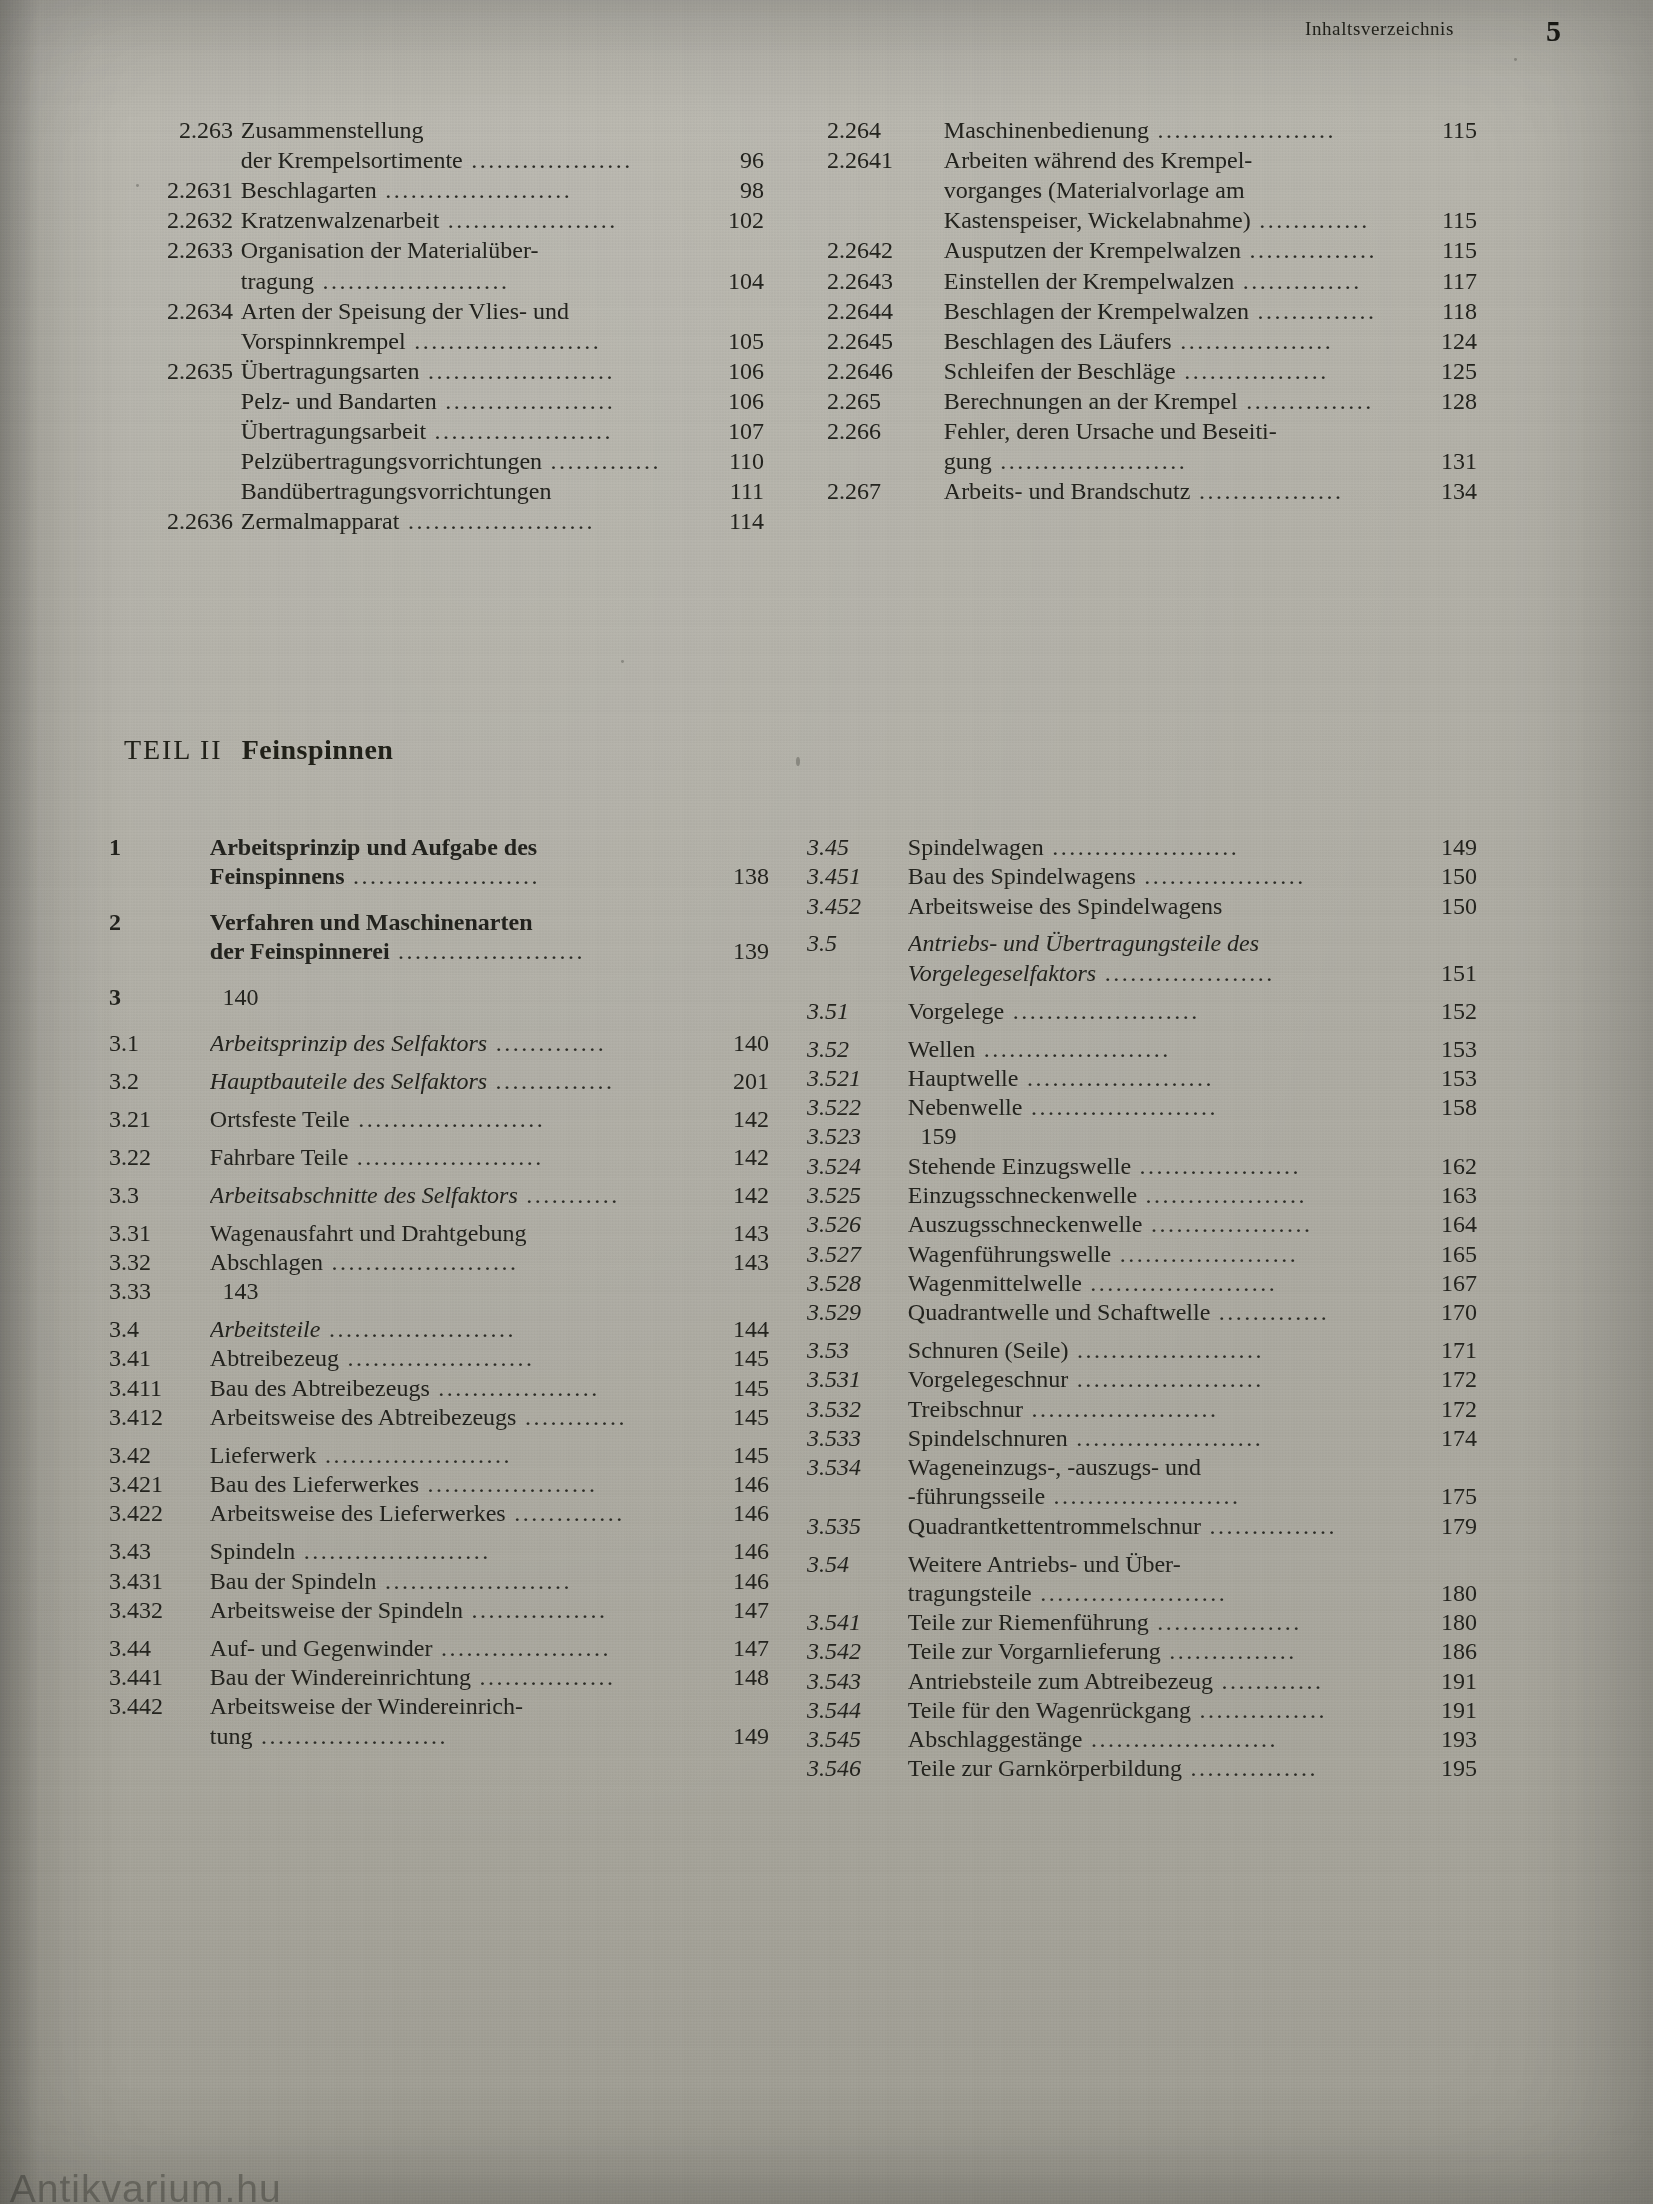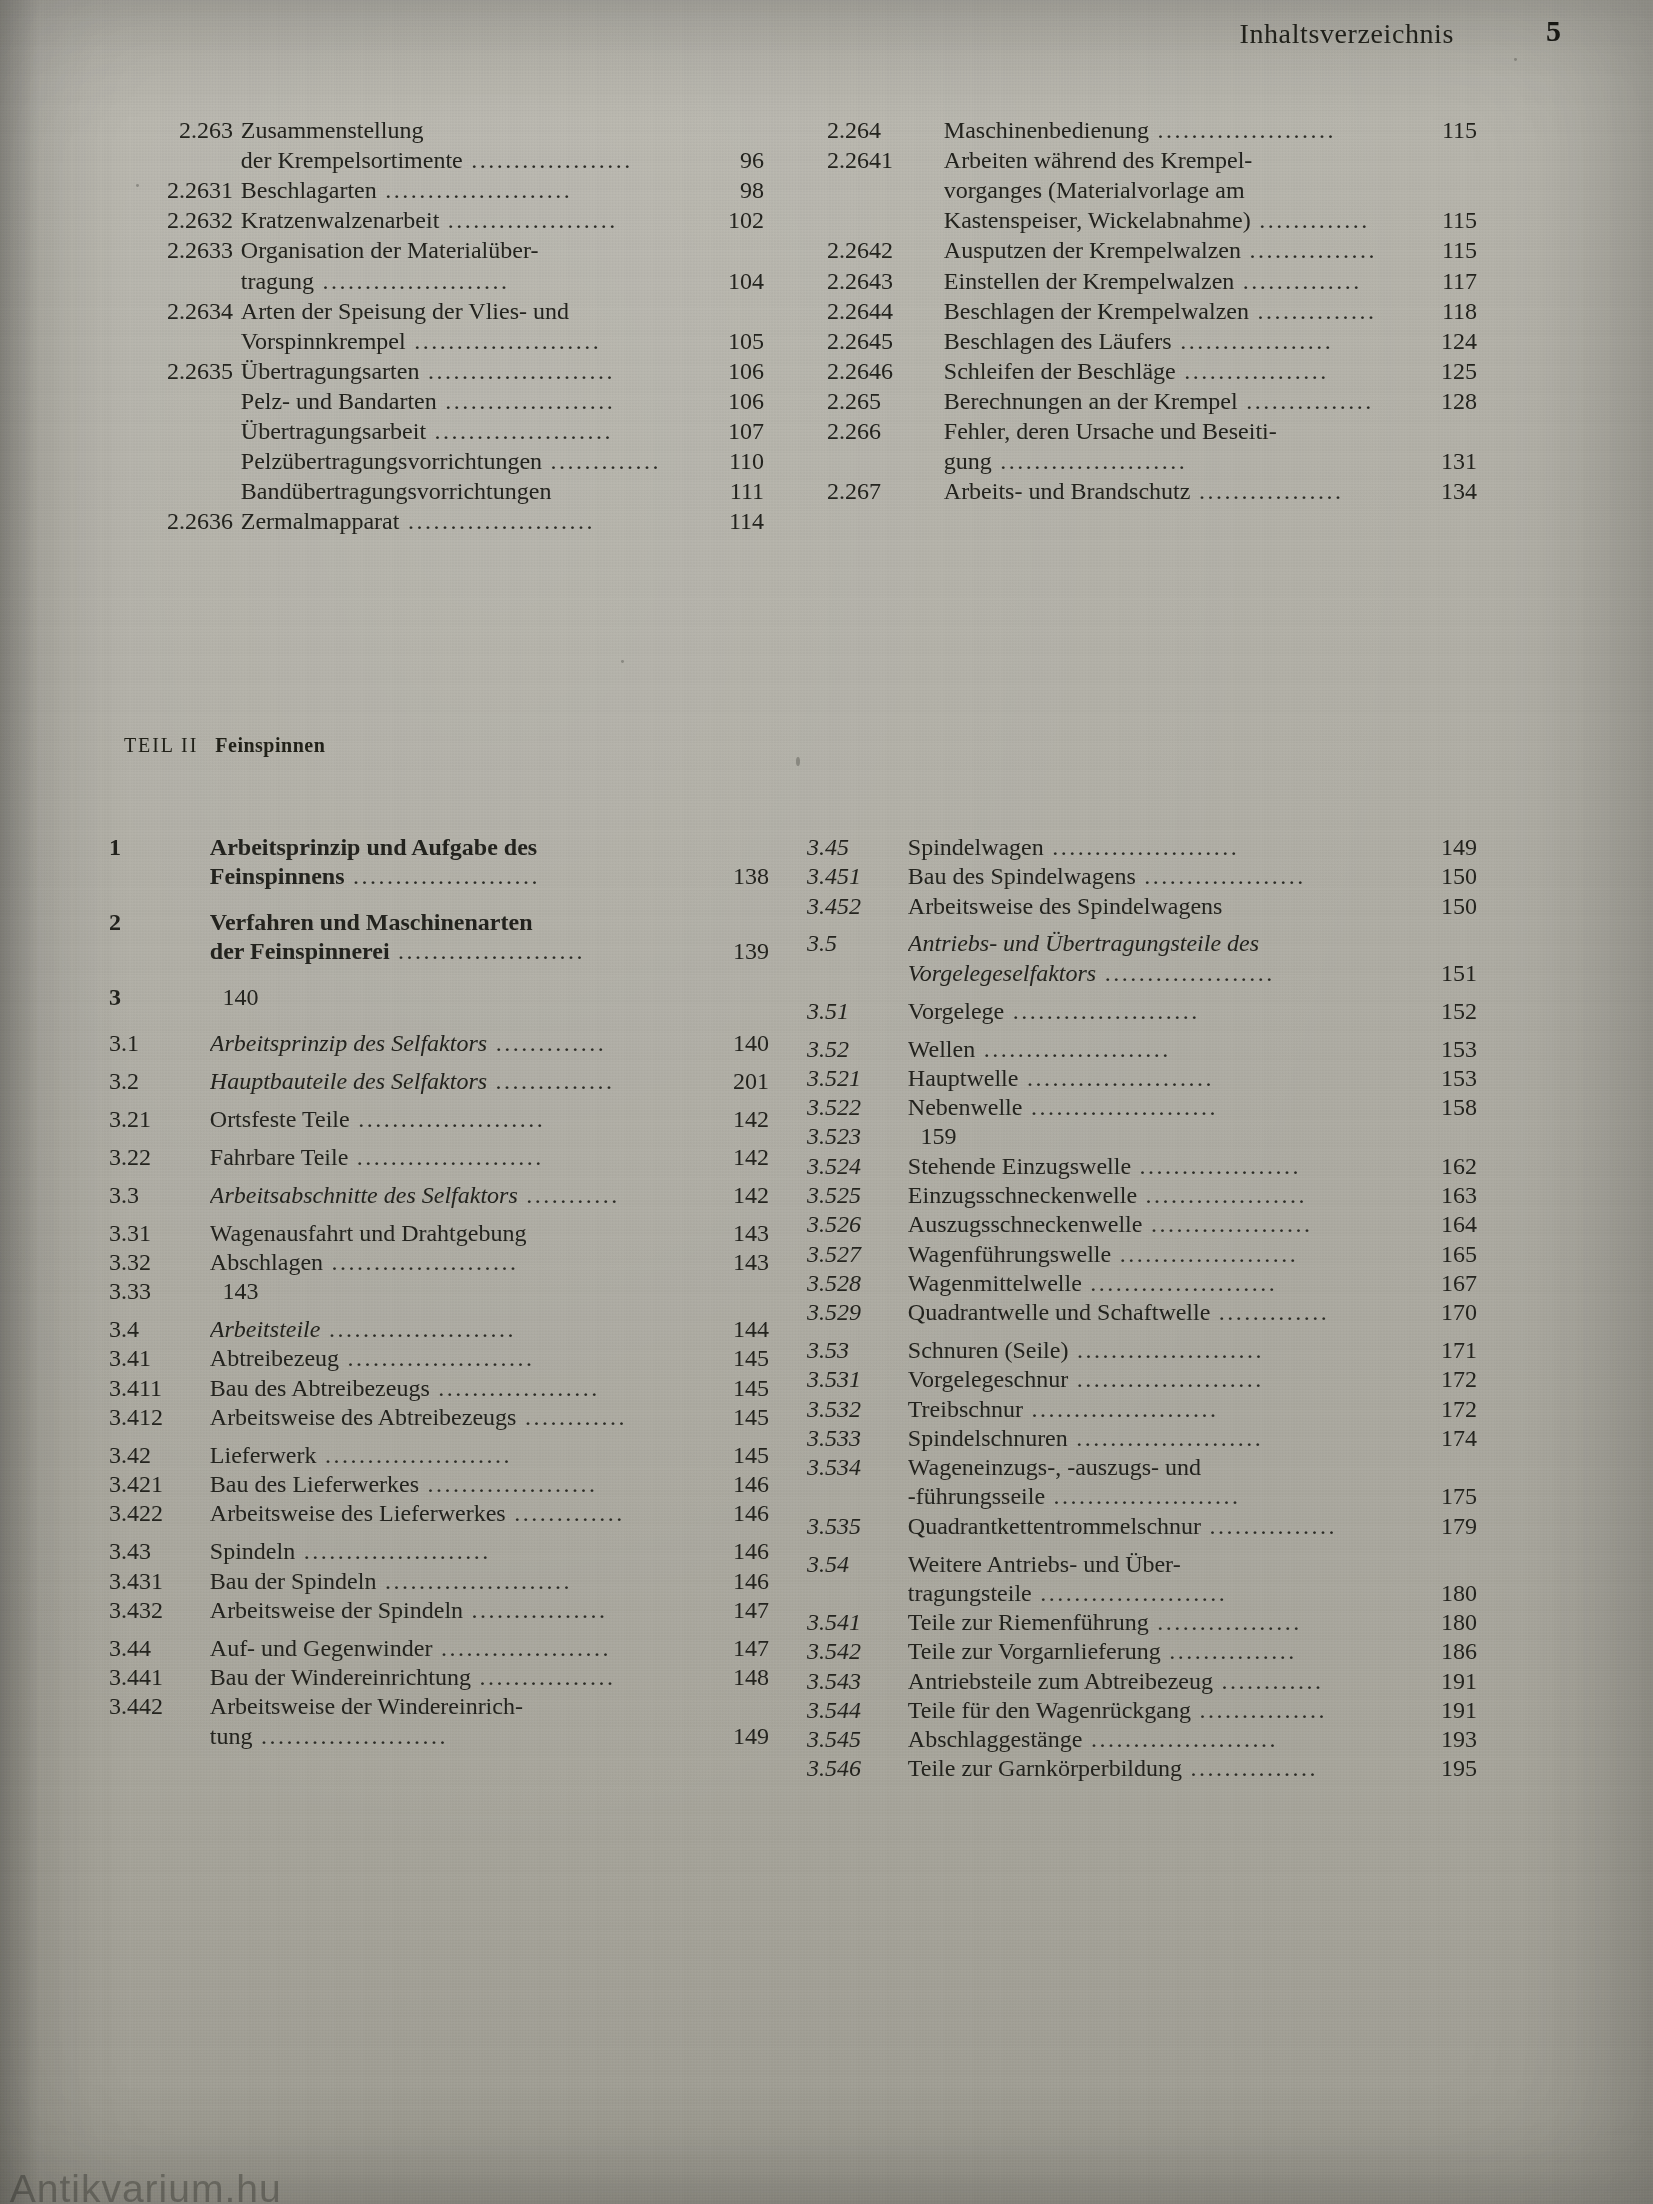--- a/index.html
+++ b/index.html
@@ -50,21 +50,21 @@
     position: absolute;
     top: 17.5px;
     left: 116px;
     right: 93px;
     height: 43px;
   }
   .header-title {
     position: absolute;
     right: 107px;
     top: 0;
-    font-size: 28px;
+    font-size: 19px;
     letter-spacing: 0.6px;
     color: #26261f;
   }
   .header-pageno {
     position: absolute;
     right: 0;
     top: -3.9px;
     font-size: 30px;
     font-weight: bold;
     color: #1d1d18;
@@ -113,21 +113,21 @@
   .bold .num, .bold .title { font-weight: bold; }
 
   .spacer-s { height: 8.7px; }
   .spacer-m { height: 16.5px; }
 
   
   .part-heading {
     position: absolute;
     left: 124px;
     top: 734px;
-    font-size: 20px;
+    font-size: 28px;
     color: #212119;
     letter-spacing: 0.5px;
     font-family: Liberation Serif, serif;
   }
   .part-heading .part-label {
     font-weight: normal;
     letter-spacing: 1.9px;
   }
   .part-heading .part-name {
     font-weight: bold;

